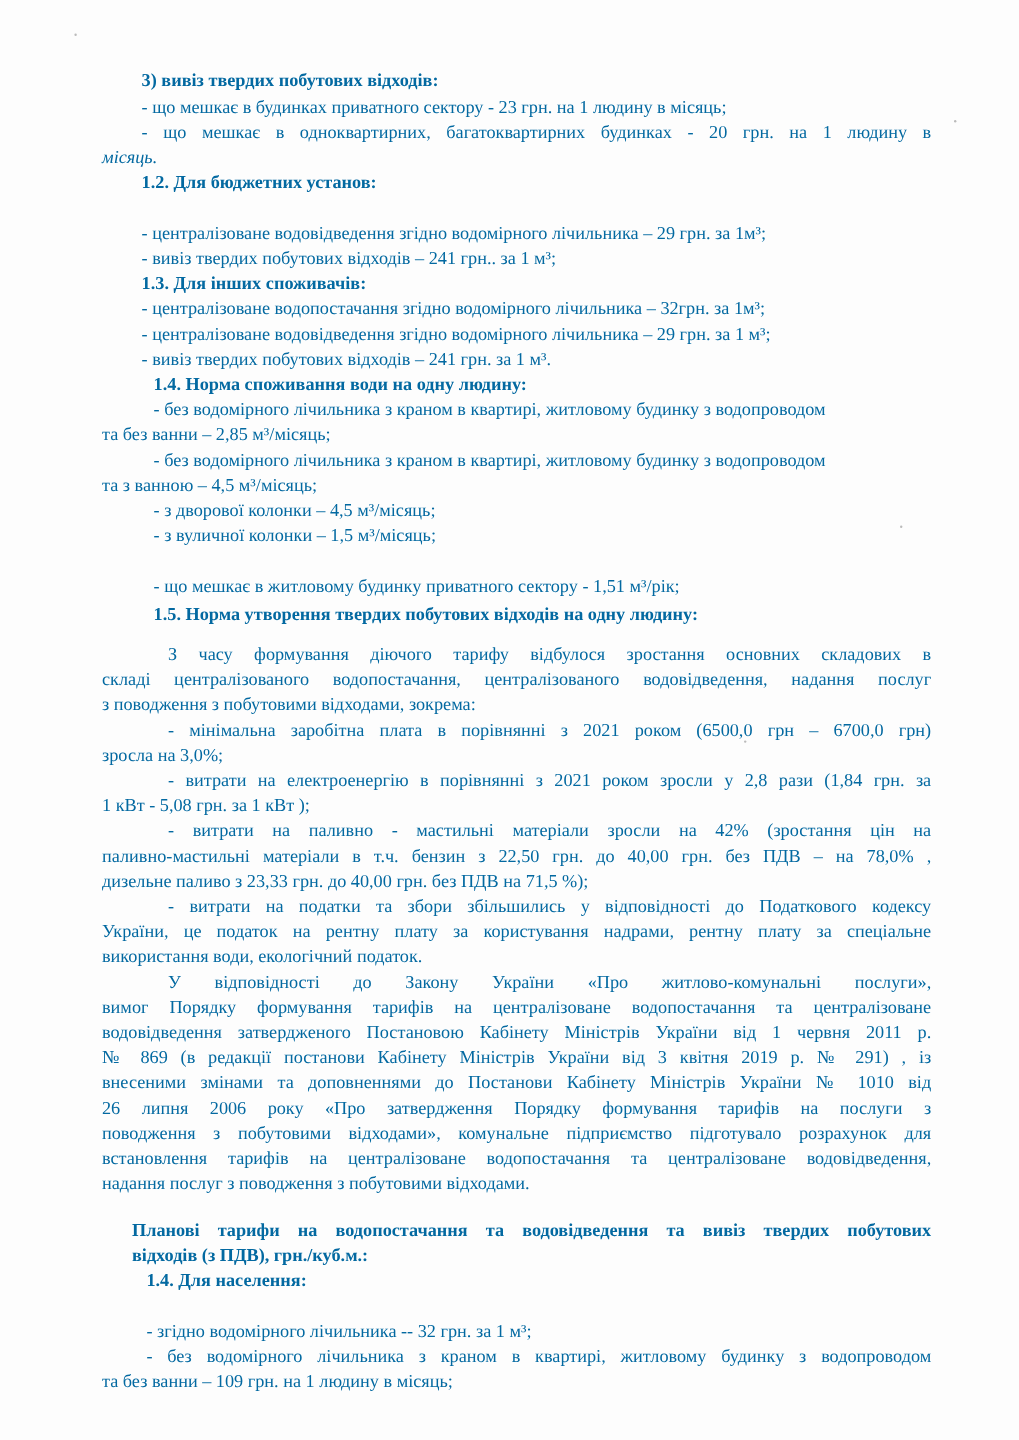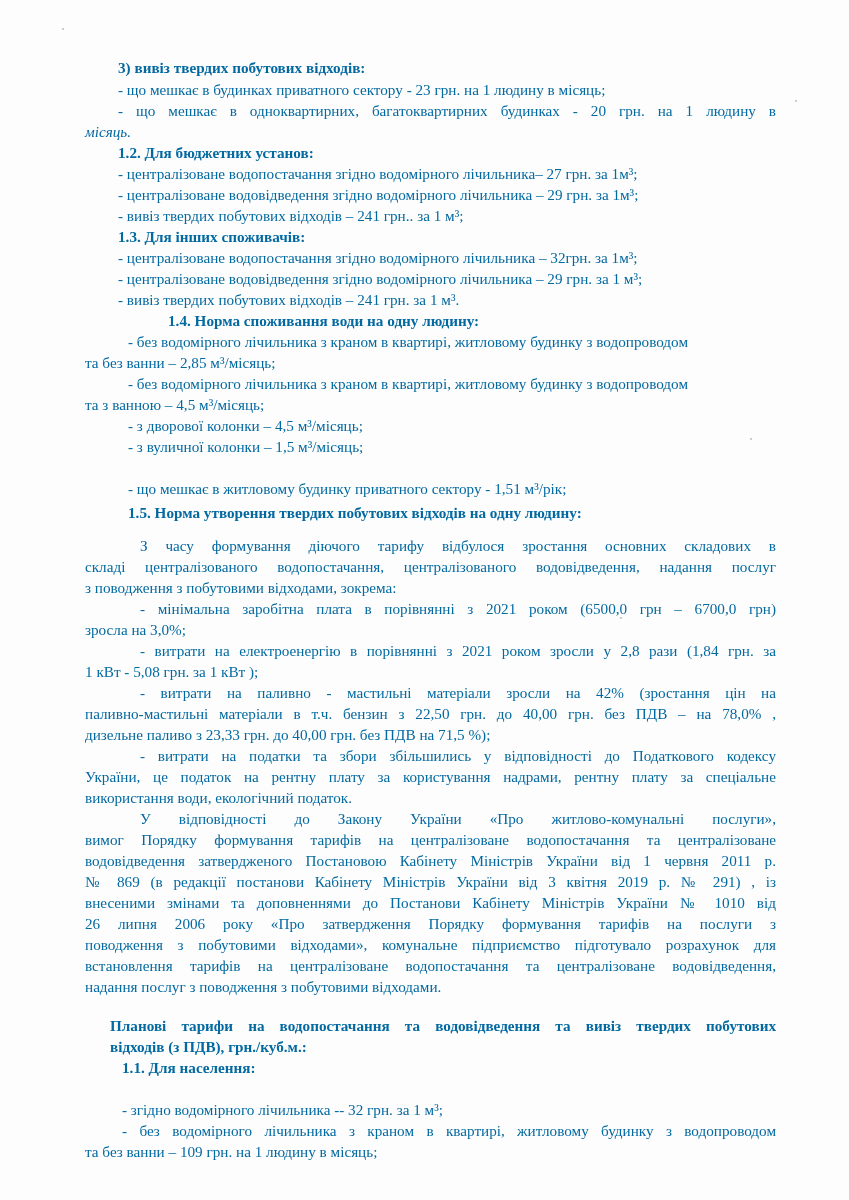--- a/index.html
+++ b/index.html
@@ -24,30 +24,29 @@
   <div class="speck" style="left:795px;top:100px;"></div>
   <div class="speck" style="left:750px;top:438px;"></div>
   <div class="speck" style="left:620px;top:617px;"></div>
 
   <div class="line b" style="left:118px;top:58px;">3) вивіз твердих побутових відходів:</div>
   <div class="line" style="left:118px;top:80px;">- що мешкає в будинках приватного сектору - 23 грн. на 1 людину в місяць;</div>
   <div class="line just" style="left:118px;top:101px;width:658px;">- що мешкає в одноквартирних, багатоквартирних будинках - 20 грн. на 1 людину в</div>
   <div class="line" style="left:85px;top:122px;font-style:italic;">місяць.</div>
 
   <div class="line b" style="left:118px;top:143px;">1.2. Для бюджетних установ:</div>
-  <div class="line" style="left:118px;top:164px;">- централізоване водопостачання згідно водомірного лічильника– 27 грн. за 1м³;</div>
   <div class="line" style="left:118px;top:185px;">- централізоване водовідведення згідно водомірного лічильника – 29 грн. за 1м³;</div>
   <div class="line" style="left:118px;top:206px;">- вивіз твердих побутових відходів – 241 грн.. за 1 м³;</div>
 
   <div class="line b" style="left:118px;top:227px;">1.3. Для інших споживачів:</div>
   <div class="line" style="left:118px;top:248px;">- централізоване водопостачання згідно водомірного лічильника – 32грн. за 1м³;</div>
   <div class="line" style="left:118px;top:269px;">- централізоване водовідведення згідно водомірного лічильника – 29 грн. за 1 м³;</div>
   <div class="line" style="left:118px;top:290px;">- вивіз твердих побутових відходів – 241 грн. за 1 м³.</div>
 
-  <div class="line b" style="left:128px;top:311px;margin-left:40px;">1.4. Норма споживання води на одну людину:</div>
+  <div class="line b" style="left:128px;top:311px;">1.4. Норма споживання води на одну людину:</div>
   <div class="line" style="left:128px;top:332px;">- без водомірного лічильника з краном  в квартирі, житловому будинку з водопроводом</div>
   <div class="line" style="left:85px;top:353px;">та без ванни – 2,85 м³/місяць;</div>
   <div class="line" style="left:128px;top:374px;">- без водомірного лічильника з краном  в квартирі, житловому будинку з водопроводом</div>
   <div class="line" style="left:85px;top:395px;">та з ванною – 4,5 м³/місяць;</div>
   <div class="line" style="left:128px;top:416px;">- з дворової колонки – 4,5 м³/місяць;</div>
   <div class="line" style="left:128px;top:437px;">- з вуличної колонки – 1,5 м³/місяць;</div>
 
   <div class="line b" style="left:128px;top:458px;margin-top:45px;">1.5. Норма утворення твердих побутових відходів на одну людину:</div>
   <div class="line" style="left:128px;top:479px;">- що мешкає в житловому будинку приватного сектору - 1,51 м³/рік;</div>
 
@@ -70,18 +69,18 @@
   <div class="line just" style="left:85px;top:851px;width:691px;">водовідведення затвердженого  Постановою Кабінету Міністрів України від 1 червня 2011 р.</div>
   <div class="line just" style="left:85px;top:872px;width:691px;">№ 869 (в редакції постанови Кабінету Міністрів України від 3 квітня 2019 р. № 291) , із</div>
   <div class="line just" style="left:85px;top:893px;width:691px;">внесеними змінами та доповненнями  до Постанови Кабінету Міністрів України  № 1010 від</div>
   <div class="line just" style="left:85px;top:914px;width:691px;">26 липня 2006 року «Про затвердження Порядку формування тарифів на послуги з</div>
   <div class="line just" style="left:85px;top:935px;width:691px;">поводження з побутовими відходами», комунальне підприємство підготувало розрахунок для</div>
   <div class="line" style="left:85px;top:977px;">надання  послуг з поводження з побутовими відходами.</div>
   <div class="line just" style="left:85px;top:956px;width:691px;">встановлення тарифів на централізоване водопостачання та централізоване водовідведення,</div>
 
   <div class="line b just" style="left:110px;top:1016px;width:666px;">Планові тарифи на водопостачання та водовідведення та вивіз твердих побутових</div>
   <div class="line b" style="left:110px;top:1037px;">відходів (з ПДВ), грн./куб.м.:</div>
-  <div class="line b" style="left:122px;top:1058px;">1.1. Для населення:</div>
+  <div class="line b" style="left:122px;top:1058px;">1.4. Для населення:</div>
   <div class="line" style="left:122px;top:1100px;">- згідно водомірного лічильника -- 32 грн. за 1 м³;</div>
   <div class="line just" style="left:122px;top:1121px;width:654px;">- без водомірного лічильника з краном в квартирі, житловому будинку з водопроводом</div>
   <div class="line" style="left:85px;top:1142px;">та без ванни – 109 грн. на 1 людину в місяць;</div>
 
 </div>
 
 </body></html>

